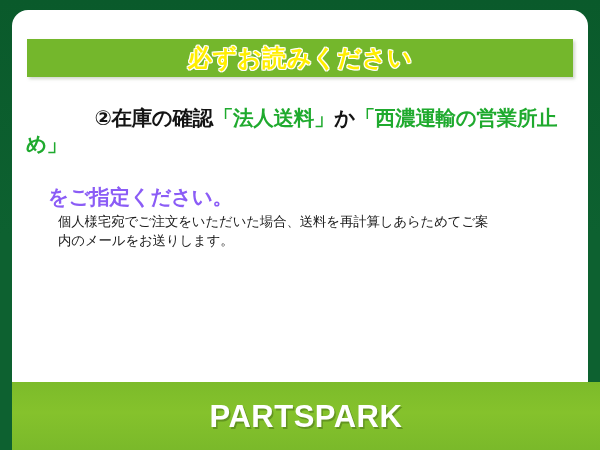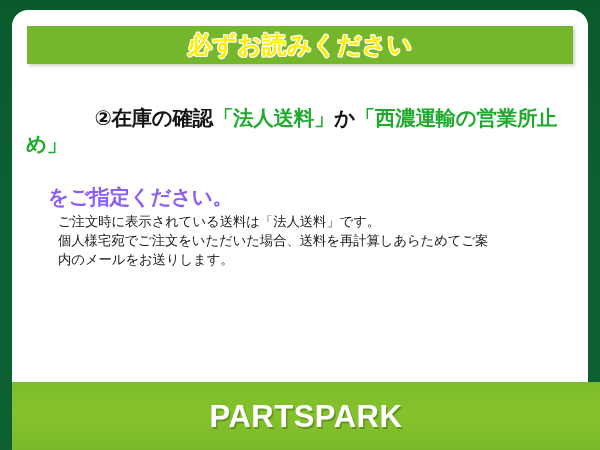--- a/index.html
+++ b/index.html
@@ -55,21 +55,21 @@
     box-sizing: border-box;
     background: #ffffff;
     border-radius: 16px;
     overflow: hidden;
   }
 
   
   #notice-header {
     position: absolute;
     left: 15px;
-    top: 16px;
+    top: 29px;
     width: 546px;
     height: 38px;
     background: #74b72c;
     box-shadow: 2px 2px 3px rgba(120,140,110,0.35);
     display: flex;
     align-items: center;
     justify-content: center;
   }
   #notice-header-title {
     font-size: 24px;
@@ -148,21 +148,20 @@
 
     <div id="notice-body">
 
 
       <div class="notice-item" id="item-2">
         <div class="item-heading">
           <span>②</span><span>在庫の確認</span><span class="hl">「法人送料」</span><span>か</span><span class="hl">「西濃運輸の営業所止め」</span>
         </div>
         <div class="heading-cont">をご指定ください。</div>
         <div class="item-detail">
-          <div>ご注文時に表示されている送料は「法人送料」です。</div>
           <div>個人様宅宛でご注文をいただいた場合、送料を再計算しあらためてご案</div>
           <div>内のメールをお送りします。</div>
         </div>
       </div>
 
     </div>
 
   </div>
 
   <div id="brand-strip">

